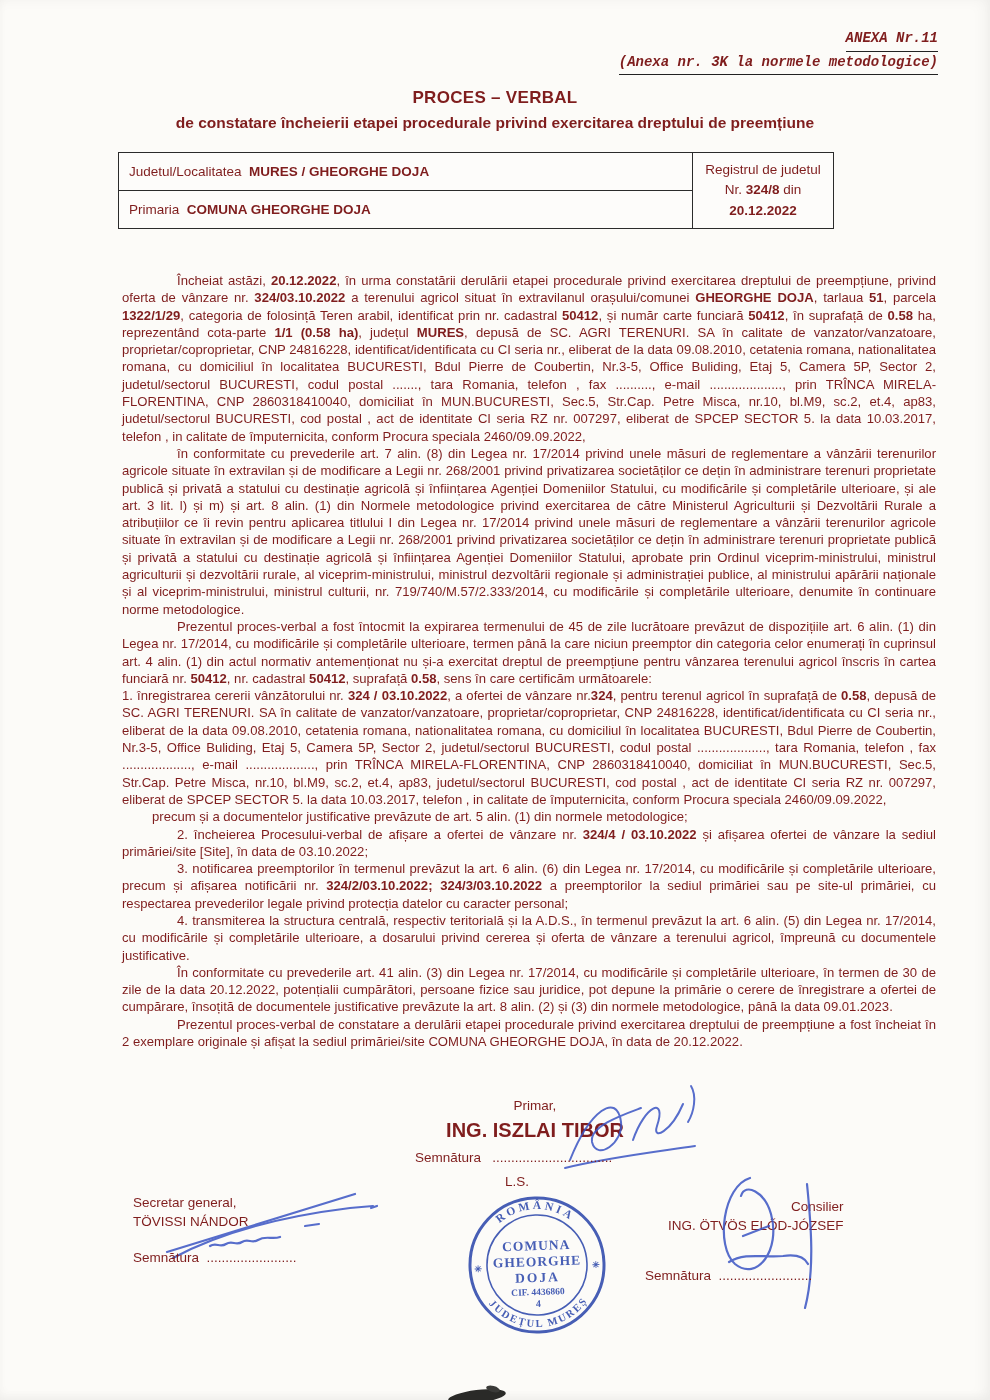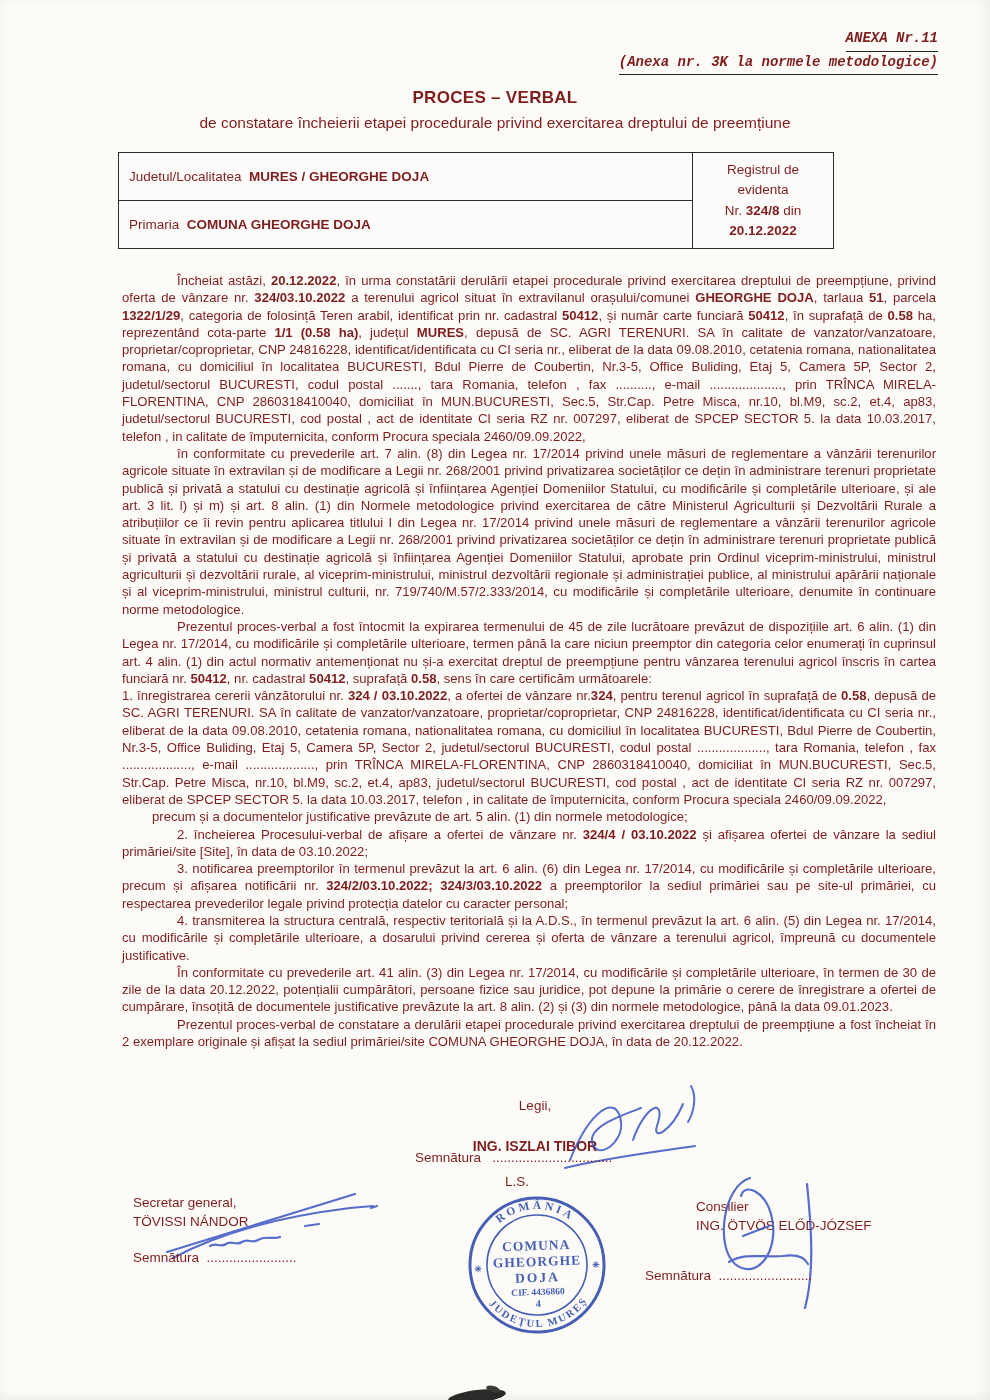--- a/index.html
+++ b/index.html
@@ -8,45 +8,45 @@
         background:#fcfbf8;color:#7f1d1d;
         box-shadow:inset -6px 0 14px rgba(0,0,0,0.04), inset 0 -4px 10px rgba(0,0,0,0.03);}
   
   .anexa{position:absolute;top:28px;right:52px;text-align:right;
          font-family:"Liberation Mono",monospace;font-style:italic;font-weight:bold;
          font-size:14px;line-height:1.55;}
   .anexa .line{display:inline-block;border-bottom:1.6px solid #222;padding-bottom:1px;}
   
   .title-wrap{position:absolute;top:88px;left:0;width:100%;text-align:center;}
   .doc-title{font-size:17px;font-weight:bold;letter-spacing:.3px;margin:0 0 6px 0;}
-  .doc-subtitle{font-size:15.5px;font-weight:normal;margin:0;}
+  .doc-subtitle{font-size:15.5px;font-weight:bold;margin:0;}
   
   .info-table{position:absolute;top:152px;left:118px;width:716px;border-collapse:collapse;}
   .info-table td{border:1.8px solid #2b2b2b;font-size:13.5px;padding:7px 10px;background:#fdfcfa;}
   .info-table .lbl{font-weight:normal;}
   .info-table .val{font-weight:bold;}
   .reg-cell{text-align:center;vertical-align:middle;line-height:1.5;}
   
   .doc-body{position:absolute;top:236px;left:122px;width:814px;
             font-size:13.1px;line-height:17.3px;text-align:justify;margin-top:36px;}
   .doc-body p{margin:0;}
   .doc-body p.indent{text-indent:55px;}
   .doc-body p.indent-sm{text-indent:30px;}
   .doc-body p.no-indent{text-indent:0;}
   .b{font-weight:bold;}
   
   .sig-area{position:absolute;top:1088px;left:0;width:990px;height:312px;font-size:13.5px;}
   .sig-abs{position:absolute;}
   .primar-block{left:410px;top:8px;width:250px;text-align:center;line-height:1.45;}
-  .primar-name{font-weight:bold;font-size:14px;margin-top:20px;}
+  .primar-name{font-weight:bold;font-size:20px;}
   .sem-primar{left:415px;top:62px;}
   .ls-label{left:505px;top:86px;}
   .secretar-block{left:133px;top:106px;line-height:1.4;}
   .sem-secretar{left:133px;top:162px;}
-  .consilier-block{left:696px;top:110px;line-height:1.4;}
+  .consilier-block{left:668px;top:110px;line-height:1.4;text-align:right;}
   .sem-consilier{left:645px;top:180px;}
   .ink{position:absolute;pointer-events:none;}
   .stamp-svg{position:absolute;left:466px;top:106px;opacity:.93;transform:rotate(-2deg);}
   .stamp-center{font-family:"Liberation Serif",serif;font-weight:bold;}
   .smudge{position:absolute;left:448px;top:1390px;width:58px;height:13px;background:#2a2a28;
           border-radius:50%;transform:rotate(-7deg);}
   .smudge2{position:absolute;left:486px;top:1386px;width:14px;height:6px;background:#3a3a38;
           border-radius:50%;transform:rotate(14deg);}
 </style>
 </head>
@@ -65,21 +65,21 @@
   </div>
 
   <table class="info-table">
     <tbody>
         <tr>
       <td style="width:553px">
         <span class="lbl">Judetul/Localitatea</span>&nbsp;
         <span class="val">MURES / GHEORGHE DOJA</span>
       </td>
       <td rowspan="2" class="reg-cell">
-        <span>Registrul de evidenta</span><br>
+        <span>Registrul de judetul</span><br>
         <span>Nr.</span>
         <span class="val">324/8</span>
         <span>din</span>
         <span class="val">20.12.2022</span>
       </td>
     </tr>
     <tr>
       <td>
         <span class="lbl">Primaria</span>&nbsp;
         <span class="val">COMUNA GHEORGHE DOJA</span>
@@ -97,21 +97,21 @@
       <p class="indent"><span>2. încheierea Procesului-verbal de afișare a ofertei de vânzare nr. </span><span class="b">324/4 / 03.10.2022</span><span> și afișarea ofertei de vânzare la sediul primăriei/site [Site], în data de 03.10.2022;</span></p>
       <p class="indent"><span>3. notificarea preemptorilor în termenul prevăzut la art. 6 alin. (6) din Legea nr. 17/2014, cu modificările și completările ulterioare, precum și afișarea notificării nr. </span><span class="b">324/2/03.10.2022; 324/3/03.10.2022</span><span> a preemptorilor la sediul primăriei sau pe site-ul primăriei, cu respectarea prevederilor legale privind protecția datelor cu caracter personal;</span></p>
       <p class="indent"><span>4. transmiterea la structura centrală, respectiv teritorială și la A.D.S., în termenul prevăzut la art. 6 alin. (5) din Legea nr. 17/2014, cu modificările și completările ulterioare, a dosarului privind cererea și oferta de vânzare a terenului agricol, împreună cu documentele justificative.</span></p>
       <p class="indent"><span>În conformitate cu prevederile art. 41 alin. (3) din Legea nr. 17/2014, cu modificările și completările ulterioare, în termen de 30 de zile de la data 20.12.2022, potențialii cumpărători, persoane fizice sau juridice, pot depune la primărie o cerere de înregistrare a ofertei de cumpărare, însoțită de documentele justificative prevăzute la art. 8 alin. (2) și (3) din normele metodologice, până la data 09.01.2023.</span></p>
       <p class="indent"><span>Prezentul proces-verbal de constatare a derulării etapei procedurale privind exercitarea dreptului de preempțiune a fost încheiat în 2 exemplare originale și afișat la sediul primăriei/site COMUNA GHEORGHE DOJA, în data de 20.12.2022.</span></p>
     </div>
 
   <div class="sig-area">
 
     <div class="sig-abs primar-block">
-      <div>Legii,</div>
+      <div>Primar,</div>
       <div class="primar-name">ING. ISZLAI TIBOR</div>
     </div>
 
     <svg class="ink" style="left:545px;top:-8px" width="170" height="105" viewBox="0 0 170 105">
       <g fill="none" stroke-width="2" stroke-linecap="round" opacity="0.85">
         <path d="M25 80 C 45 30, 72 12, 76 42 C 79 62, 52 82, 47 62 C 44 46, 80 34, 96 28" stroke="#3b55c4"></path>
         <path d="M88 60 C 100 25, 122 16, 112 46 C 107 61, 126 52, 138 24" stroke="#3b55c4"></path>
         <path d="M146 6 C 152 16, 149 32, 143 42" stroke="#3b55c4"></path>
         <path d="M20 88 C 60 78, 110 72, 150 66" stroke="#3b55c4"></path>
       </g>

